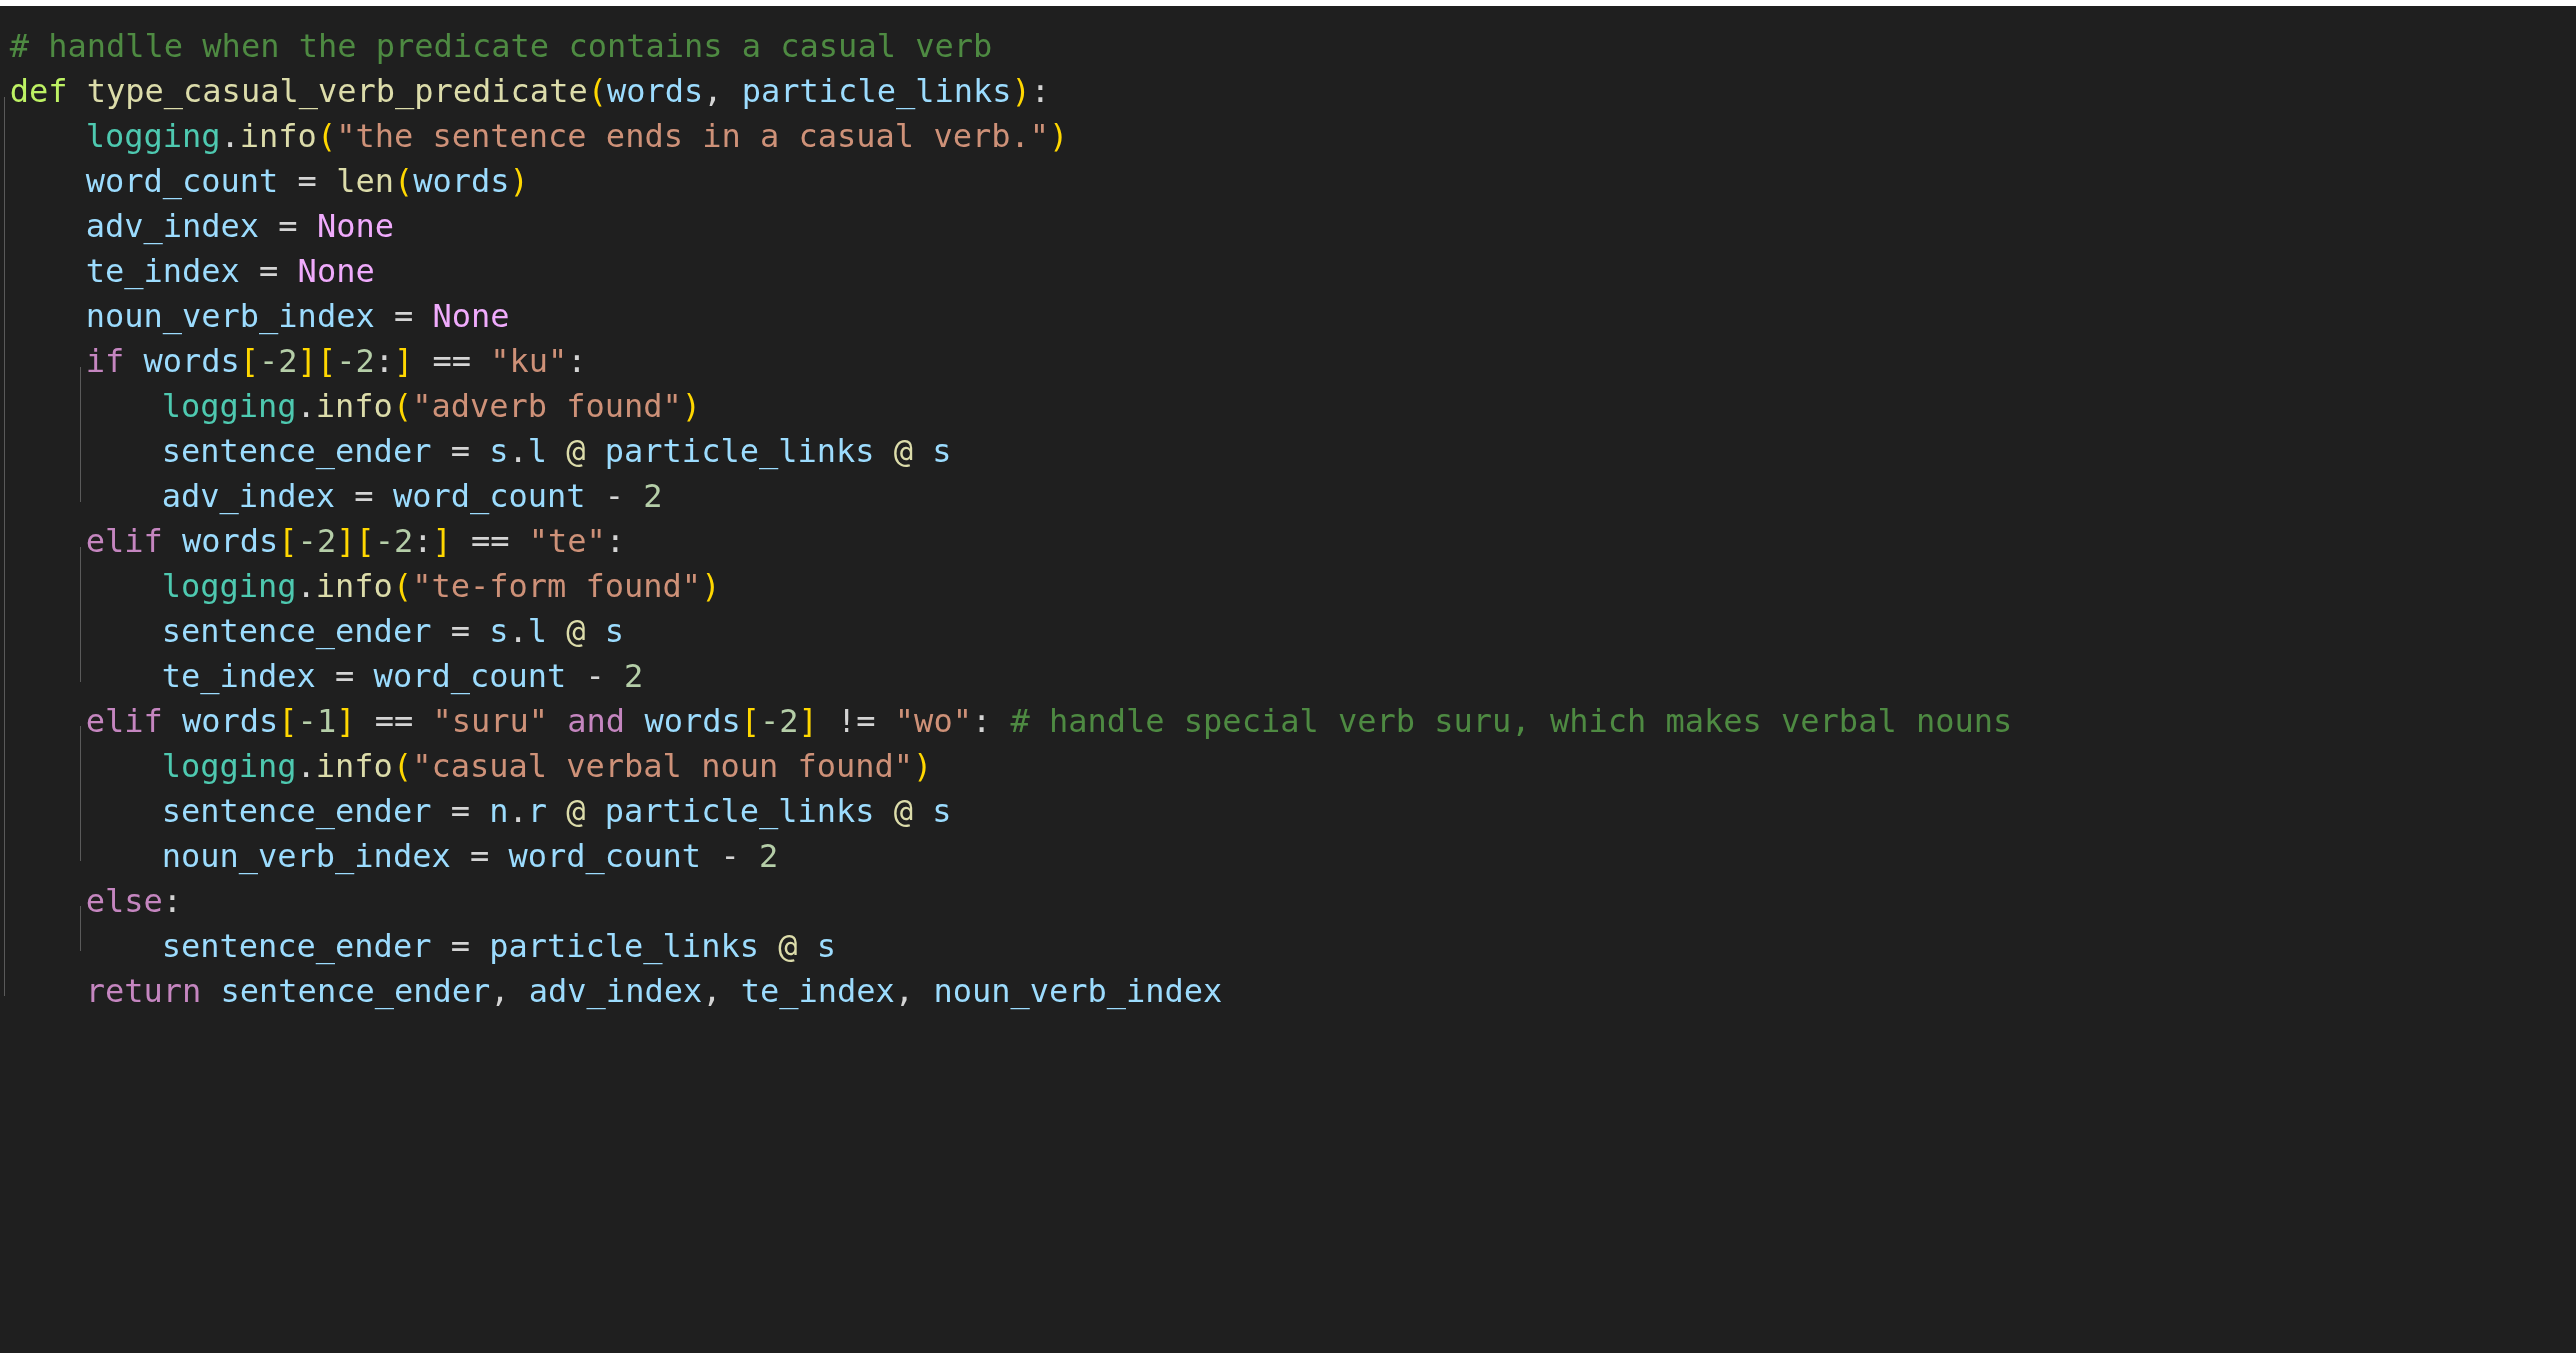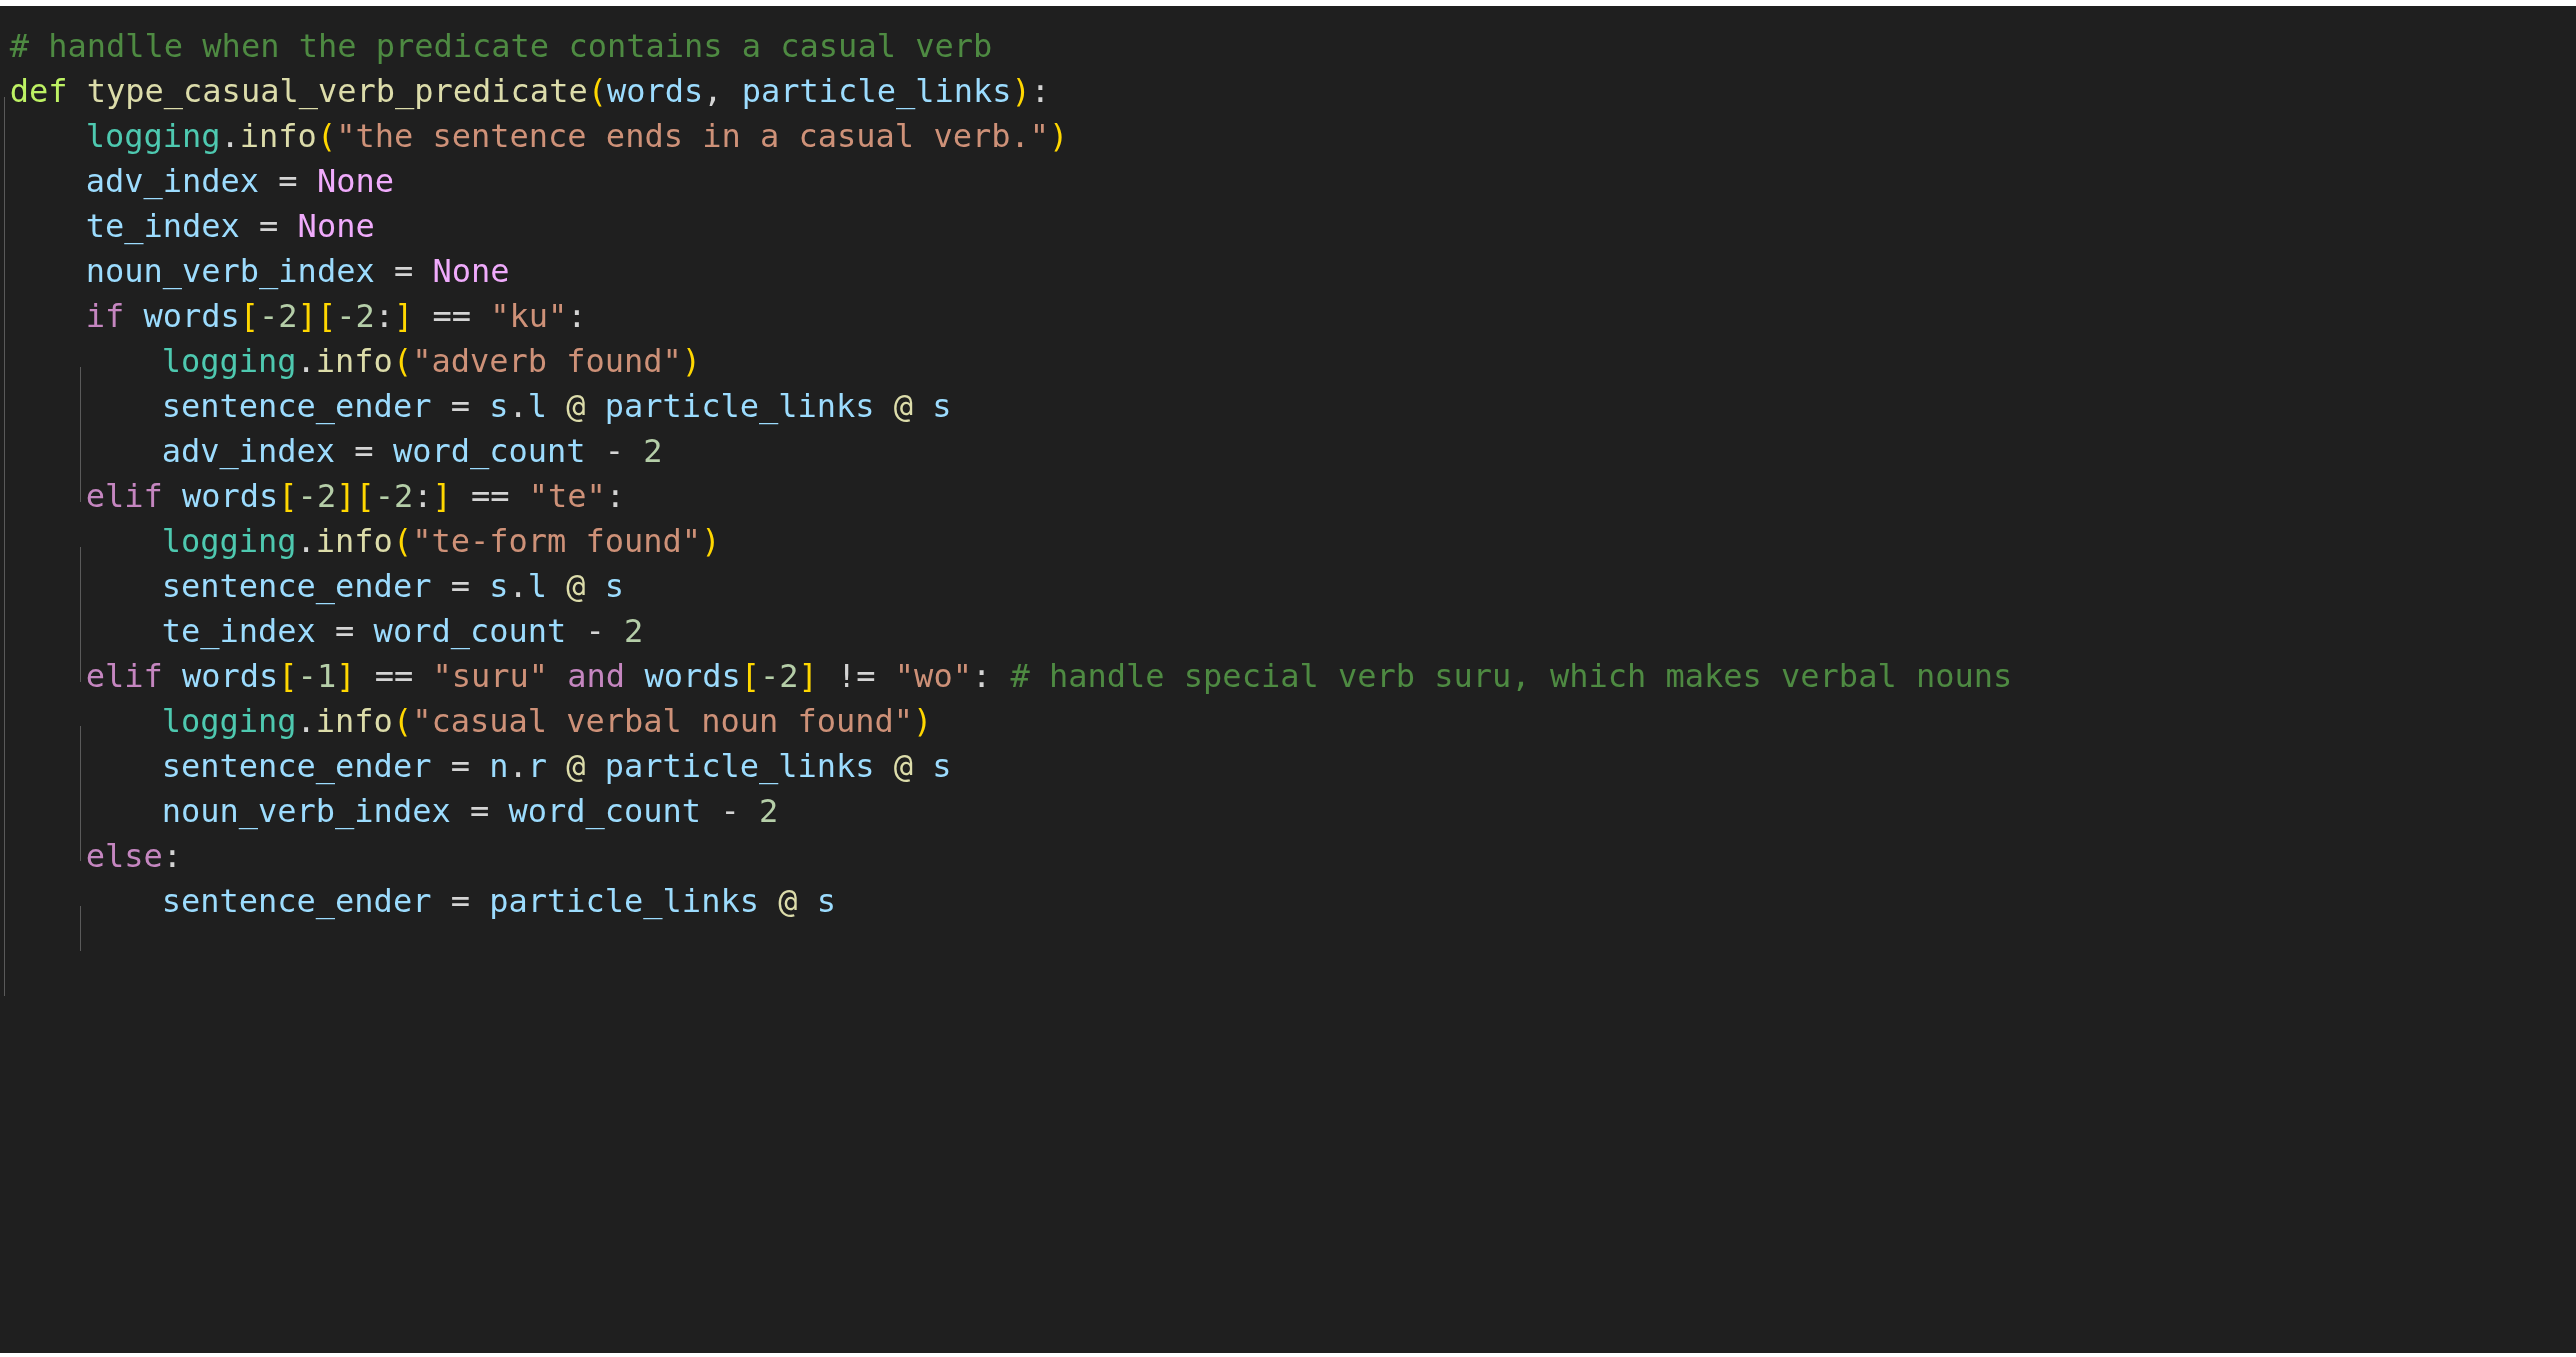--- a/index.html
+++ b/index.html
@@ -67,37 +67,39 @@
 </style>
 </head>
 <body>
 
 <div id="editor">
   <div class="code-area" id="code-area">
 
   <div class="line"><span style="display: inline-block; width: 0px;"></span><span class="t-com"># handlle when the predicate contains a casual verb</span></div>
       <div class="line"><span style="display: inline-block; width: 0px;"></span><span class="t-def">def</span><span class="t-plain"> </span><span class="t-fn">type_casual_verb_predicate</span><span class="t-br1">(</span><span class="t-var">words</span><span class="t-plain">, </span><span class="t-var">particle_links</span><span class="t-br1">)</span><span class="t-plain">:</span></div>
       <div class="line"><span style="display: inline-block; width: 76px;"></span><span class="t-mod">logging</span><span class="t-plain">.</span><span class="t-fn">info</span><span class="t-br1">(</span><span class="t-str">"the sentence ends in a casual verb."</span><span class="t-br1">)</span></div>
+      <div class="line"><span style="display: inline-block; width: 76px;"></span><span class="t-var">word_count</span><span class="t-op"> = </span><span class="t-fn">len</span><span class="t-br1">(</span><span class="t-var">words</span><span class="t-br1">)</span></div>
       <div class="line"><span style="display: inline-block; width: 76px;"></span><span class="t-var">adv_index</span><span class="t-op"> = </span><span class="t-const">None</span></div>
       <div class="line"><span style="display: inline-block; width: 76px;"></span><span class="t-var">te_index</span><span class="t-op"> = </span><span class="t-const">None</span></div>
       <div class="line"><span style="display: inline-block; width: 76px;"></span><span class="t-var">noun_verb_index</span><span class="t-op"> = </span><span class="t-const">None</span></div>
       <div class="line"><span style="display: inline-block; width: 76px;"></span><span class="t-kw">if</span><span class="t-plain"> </span><span class="t-var">words</span><span class="t-br1">[</span><span class="t-num">-2</span><span class="t-br1">]</span><span class="t-br1">[</span><span class="t-num">-2</span><span class="t-plain">:</span><span class="t-br1">]</span><span class="t-op"> == </span><span class="t-str">"ku"</span><span class="t-plain">:</span></div>
       <div class="line"><span style="display: inline-block; width: 152px;"></span><span class="t-mod">logging</span><span class="t-plain">.</span><span class="t-fn">info</span><span class="t-br1">(</span><span class="t-str">"adverb found"</span><span class="t-br1">)</span></div>
       <div class="line"><span style="display: inline-block; width: 152px;"></span><span class="t-var">sentence_ender</span><span class="t-op"> = </span><span class="t-var">s</span><span class="t-plain">.</span><span class="t-var">l</span><span class="t-plain"> </span><span class="t-at">@</span><span class="t-plain"> </span><span class="t-var">particle_links</span><span class="t-plain"> </span><span class="t-at">@</span><span class="t-plain"> </span><span class="t-var">s</span></div>
       <div class="line"><span style="display: inline-block; width: 152px;"></span><span class="t-var">adv_index</span><span class="t-op"> = </span><span class="t-var">word_count</span><span class="t-op"> - </span><span class="t-num">2</span></div>
       <div class="line"><span style="display: inline-block; width: 76px;"></span><span class="t-kw">elif</span><span class="t-plain"> </span><span class="t-var">words</span><span class="t-br1">[</span><span class="t-num">-2</span><span class="t-br1">]</span><span class="t-br1">[</span><span class="t-num">-2</span><span class="t-plain">:</span><span class="t-br1">]</span><span class="t-op"> == </span><span class="t-str">"te"</span><span class="t-plain">:</span></div>
       <div class="line"><span style="display: inline-block; width: 152px;"></span><span class="t-mod">logging</span><span class="t-plain">.</span><span class="t-fn">info</span><span class="t-br1">(</span><span class="t-str">"te-form found"</span><span class="t-br1">)</span></div>
       <div class="line"><span style="display: inline-block; width: 152px;"></span><span class="t-var">sentence_ender</span><span class="t-op"> = </span><span class="t-var">s</span><span class="t-plain">.</span><span class="t-var">l</span><span class="t-plain"> </span><span class="t-at">@</span><span class="t-plain"> </span><span class="t-var">s</span></div>
       <div class="line"><span style="display: inline-block; width: 152px;"></span><span class="t-var">te_index</span><span class="t-op"> = </span><span class="t-var">word_count</span><span class="t-op"> - </span><span class="t-num">2</span></div>
       <div class="line"><span style="display: inline-block; width: 76px;"></span><span class="t-kw">elif</span><span class="t-plain"> </span><span class="t-var">words</span><span class="t-br1">[</span><span class="t-num">-1</span><span class="t-br1">]</span><span class="t-op"> == </span><span class="t-str">"suru"</span><span class="t-plain"> </span><span class="t-kw">and</span><span class="t-plain"> </span><span class="t-var">words</span><span class="t-br1">[</span><span class="t-num">-2</span><span class="t-br1">]</span><span class="t-op"> != </span><span class="t-str">"wo"</span><span class="t-plain">: </span><span class="t-com"># handle special verb suru, which makes verbal nouns</span></div>
       <div class="line"><span style="display: inline-block; width: 152px;"></span><span class="t-mod">logging</span><span class="t-plain">.</span><span class="t-fn">info</span><span class="t-br1">(</span><span class="t-str">"casual verbal noun found"</span><span class="t-br1">)</span></div>
       <div class="line"><span style="display: inline-block; width: 152px;"></span><span class="t-var">sentence_ender</span><span class="t-op"> = </span><span class="t-var">n</span><span class="t-plain">.</span><span class="t-var">r</span><span class="t-plain"> </span><span class="t-at">@</span><span class="t-plain"> </span><span class="t-var">particle_links</span><span class="t-plain"> </span><span class="t-at">@</span><span class="t-plain"> </span><span class="t-var">s</span></div>
       <div class="line"><span style="display: inline-block; width: 152px;"></span><span class="t-var">noun_verb_index</span><span class="t-op"> = </span><span class="t-var">word_count</span><span class="t-op"> - </span><span class="t-num">2</span></div>
       <div class="line"><span style="display: inline-block; width: 76px;"></span><span class="t-kw">else</span><span class="t-plain">:</span></div>
       <div class="line"><span style="display: inline-block; width: 152px;"></span><span class="t-var">sentence_ender</span><span class="t-op"> = </span><span class="t-var">particle_links</span><span class="t-plain"> </span><span class="t-at">@</span><span class="t-plain"> </span><span class="t-var">s</span></div>
+      <div class="line"><span style="display: inline-block; width: 76px;"></span><span class="t-kw">return</span><span class="t-plain"> </span><span class="t-var">sentence_ender</span><span class="t-plain">, </span><span class="t-var">adv_index</span><span class="t-plain">, </span><span class="t-var">te_index</span><span class="t-plain">, </span><span class="t-var">noun_verb_index</span></div>
       <div class="guide" style="left: 4.1px; top: 91px; height: 899px;"></div>
       <div class="guide" style="left: 80px; top: 361px; height: 135px;"></div>
       <div class="guide" style="left: 80px; top: 541px; height: 135px;"></div>
       <div class="guide" style="left: 80px; top: 720px; height: 135px;"></div>
       <div class="guide" style="left: 80px; top: 900px; height: 45px;"></div>
     </div>
 </div>
 
 
 </body></html>

